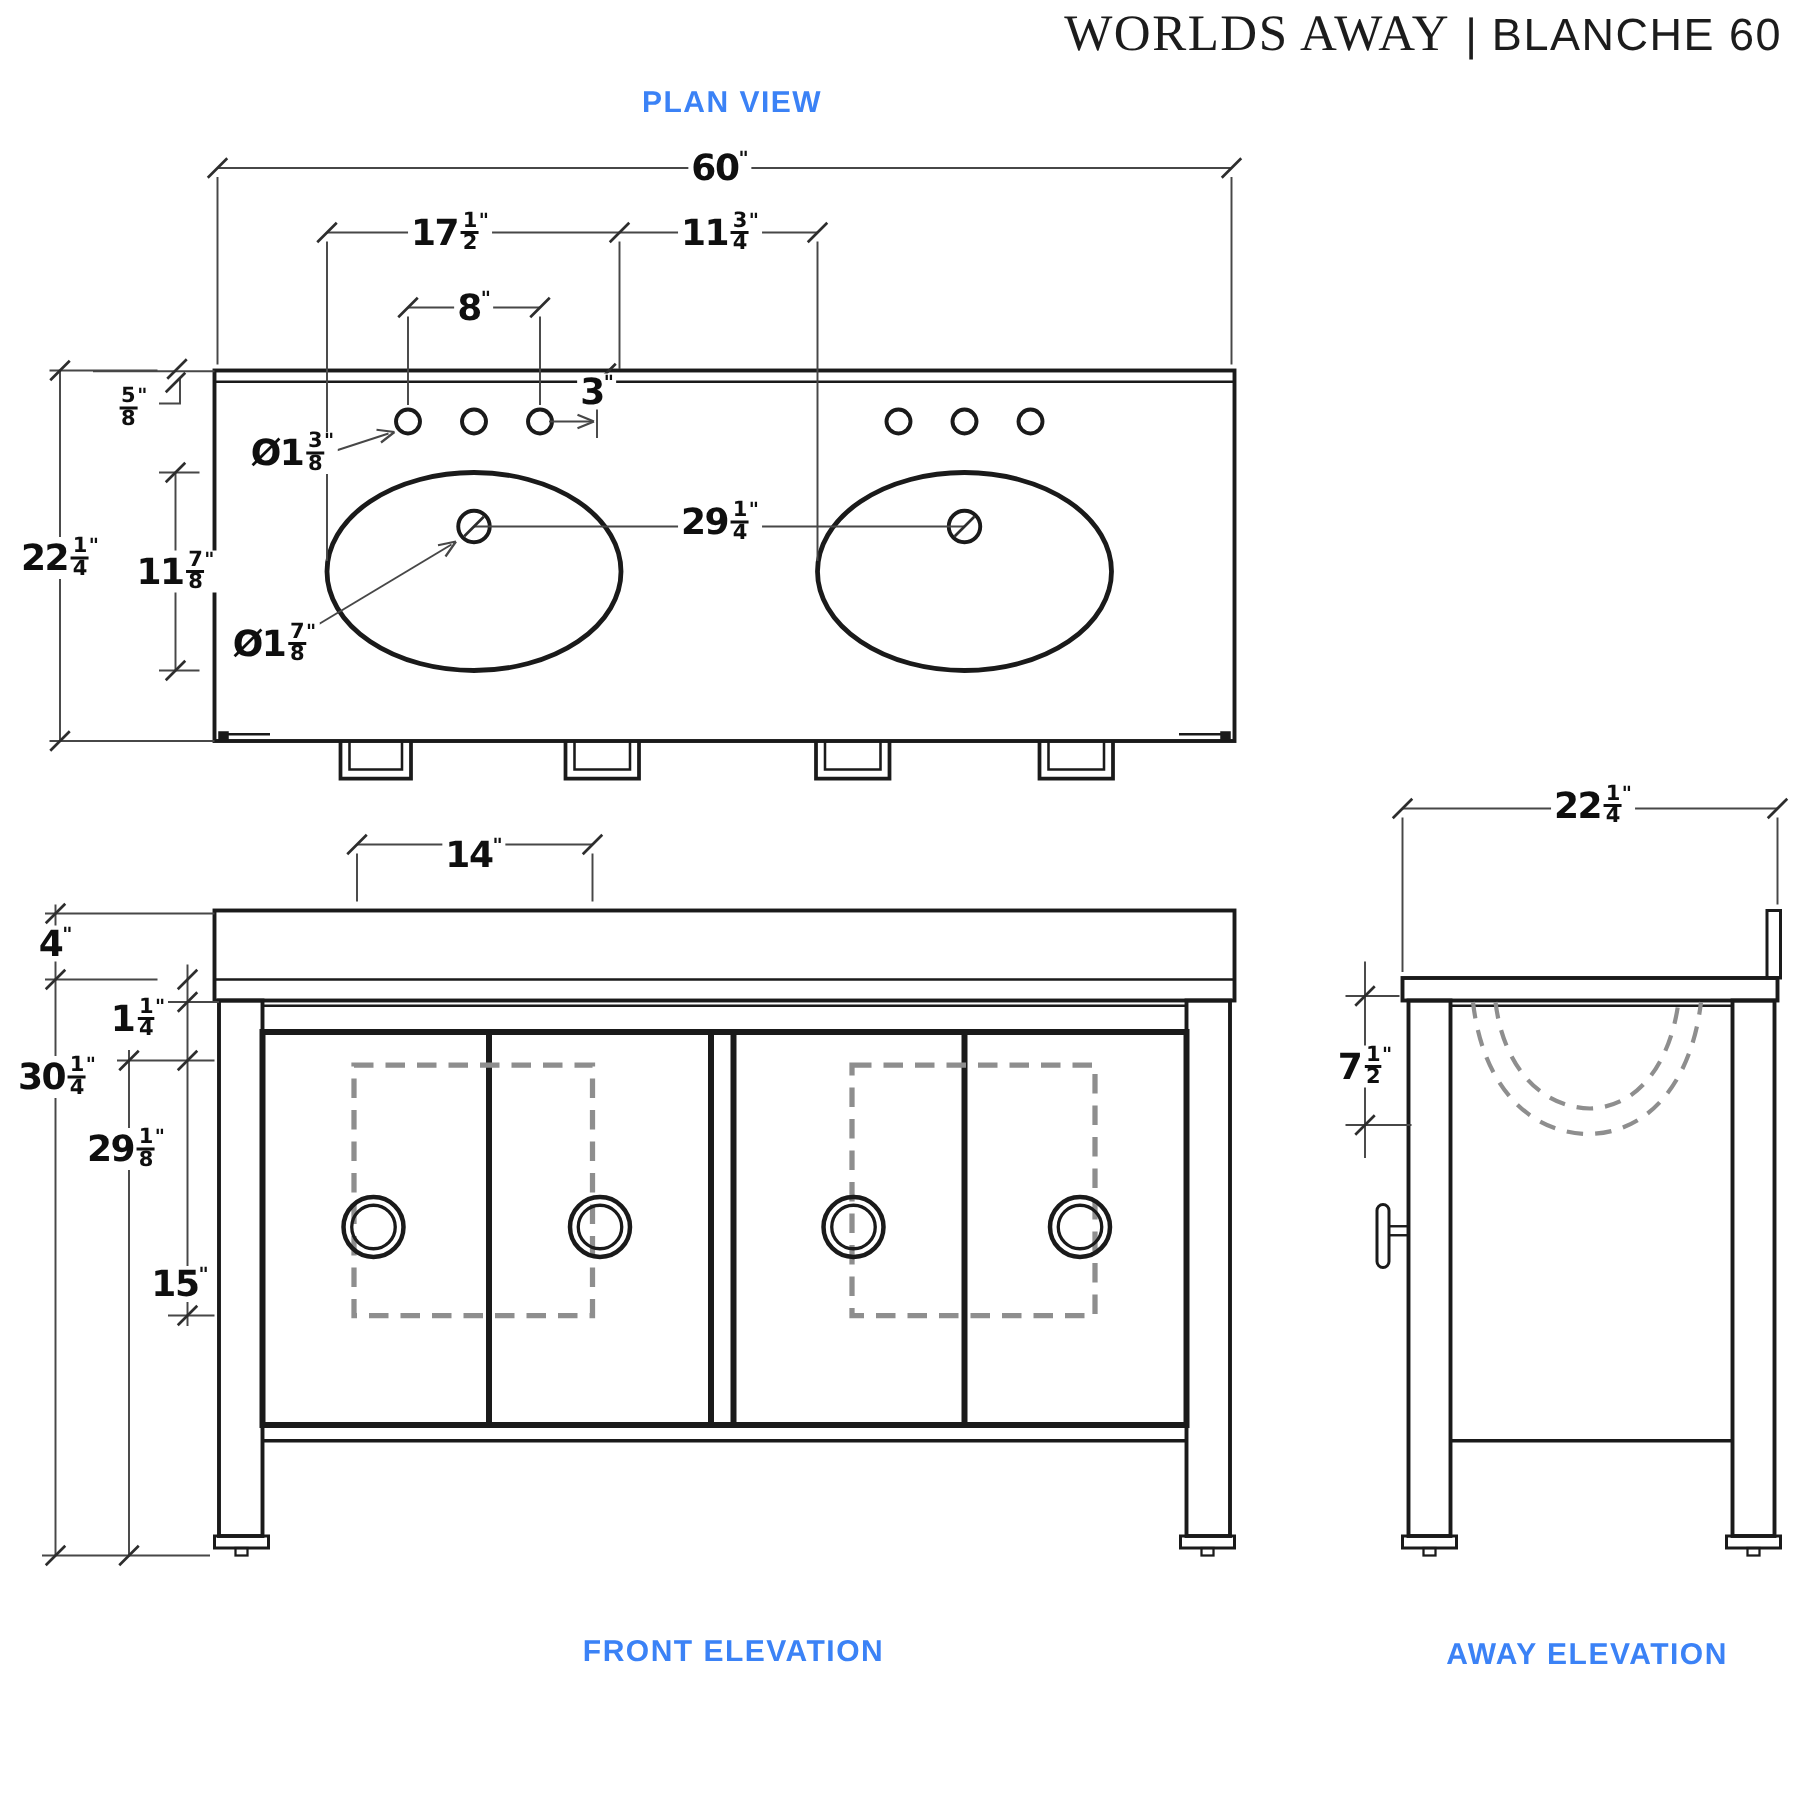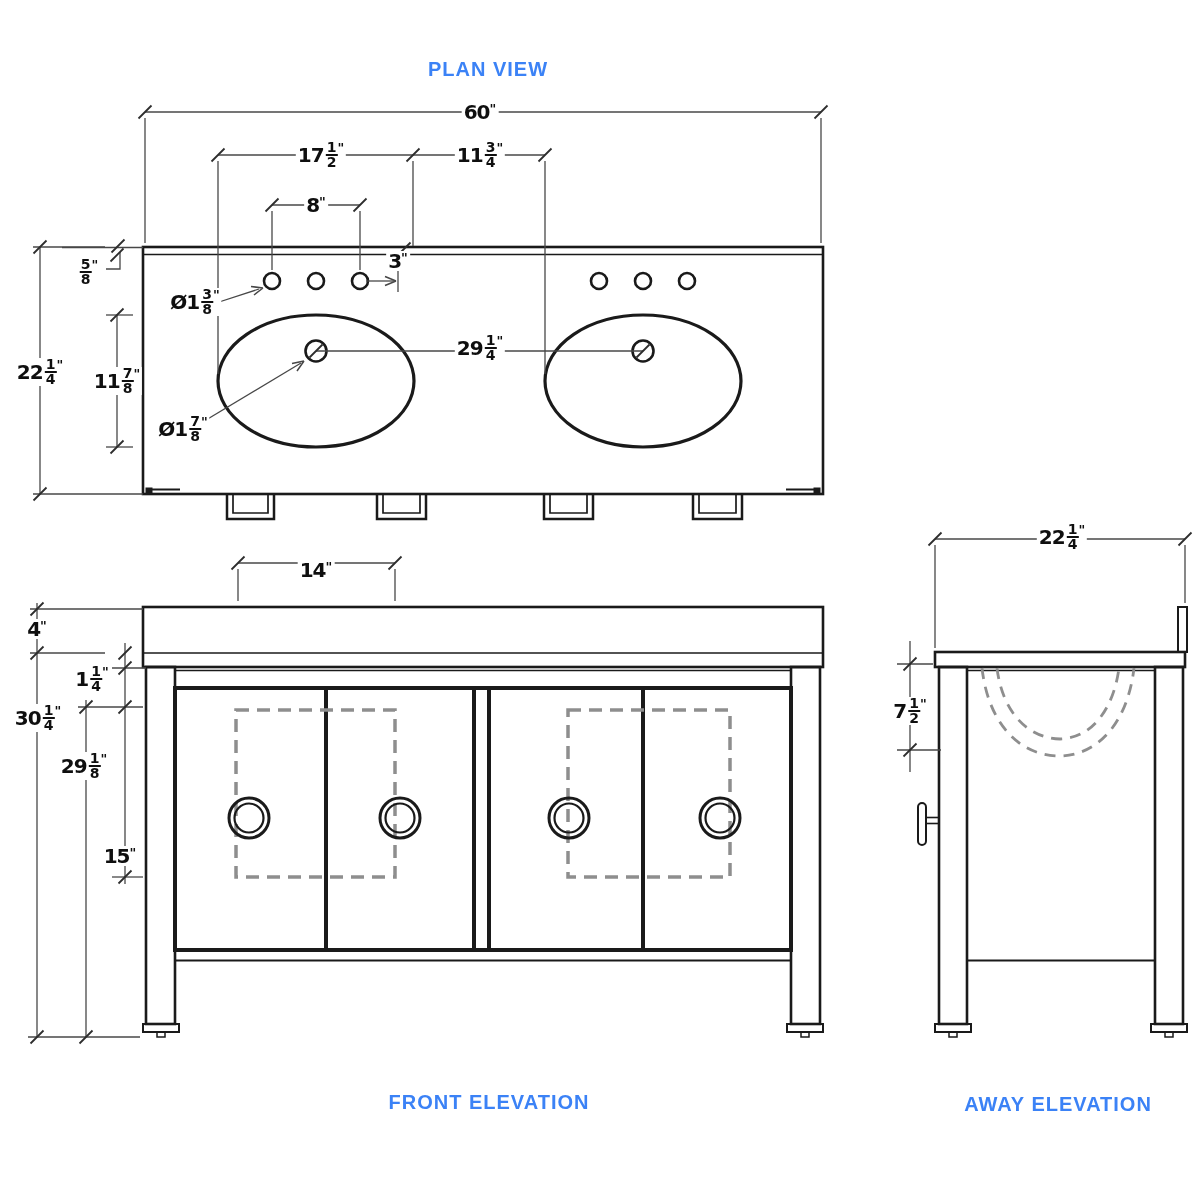--- a/index.html
+++ b/index.html
@@ -15,21 +15,21 @@
   .sep{font-family:"Liberation Sans",sans-serif;font-size:30px;font-weight:300;}
   .product{font-family:"Liberation Sans",sans-serif;font-size:30px;font-weight:400;letter-spacing:1px;}
 
   
   .viewlab{position:absolute;transform:translate(-50%,-50%);font-family:"Liberation Sans",sans-serif;
            font-size:20px;font-weight:700;letter-spacing:1px;color:#3b82f6;white-space:nowrap;}
 
   
   .dimlab{position:absolute;transform:translate(-50%,-50%);display:inline-flex;align-items:center;
           background:#ffffff;padding:0 2px;color:#0f0f0f;line-height:1;white-space:nowrap;}
-  .dimlab .dw{font-size:20px;font-weight:700;letter-spacing:-1px;}
+  .dimlab .dw{font-size:24px;font-weight:700;letter-spacing:-1px;}
   .dimlab .df{display:inline-flex;flex-direction:column;text-align:center;font-size:14px;
               font-weight:700;line-height:13px;margin-left:2px;}
   .dimlab .dn{border-bottom:2px solid #0f0f0f;padding:0 1px;}
   .dimlab .dq{font-size:13px;font-weight:700;align-self:flex-start;margin-top:0;}
 </style>
 </head>
 <body>
 
 <div id="canvas">
 
@@ -237,30 +237,35 @@
       <line x1="897" y1="750" x2="941" y2="750"></line>
     </g>
     <g stroke="#2d2d2d" stroke-width="1.8">
       <use href="#tk" x="935" y="539"></use>
         <use href="#tk" x="1185" y="539"></use>
       <use href="#tk" x="910" y="664"></use>
         <use href="#tk" x="910" y="750"></use>
     </g>
   </svg>
 
+  <div class="titlebar">
+    <span class="brand">WORLDS AWAY</span>
+    <span class="sep">|</span>
+    <span class="product">BLANCHE 60</span>
+  </div>
 
   <div class="viewlab" style="left:488px;top:69px;">PLAN VIEW</div>
   <div class="viewlab" style="left:489px;top:1102px;">FRONT ELEVATION</div>
   <div class="viewlab" style="left:1058px;top:1104px;">AWAY ELEVATION</div>
 
   <div class="dimlab" style="left:480px;top:112px;">
       <span class="dw">60</span>
       <span class="dq">"</span>
     </div>
-  <div class="dimlab" style="left:321px;top:155px;">
+  <div class="dimlab" style="left:300px;top:155px;">
       <span class="dw">17</span>
       <span class="df">
         <span class="dn">1</span>
         <span class="dd">2</span>
       </span>
       <span class="dq">"</span>
     </div>
   <div class="dimlab" style="left:480px;top:155px;">
       <span class="dw">11</span>
       <span class="df">

